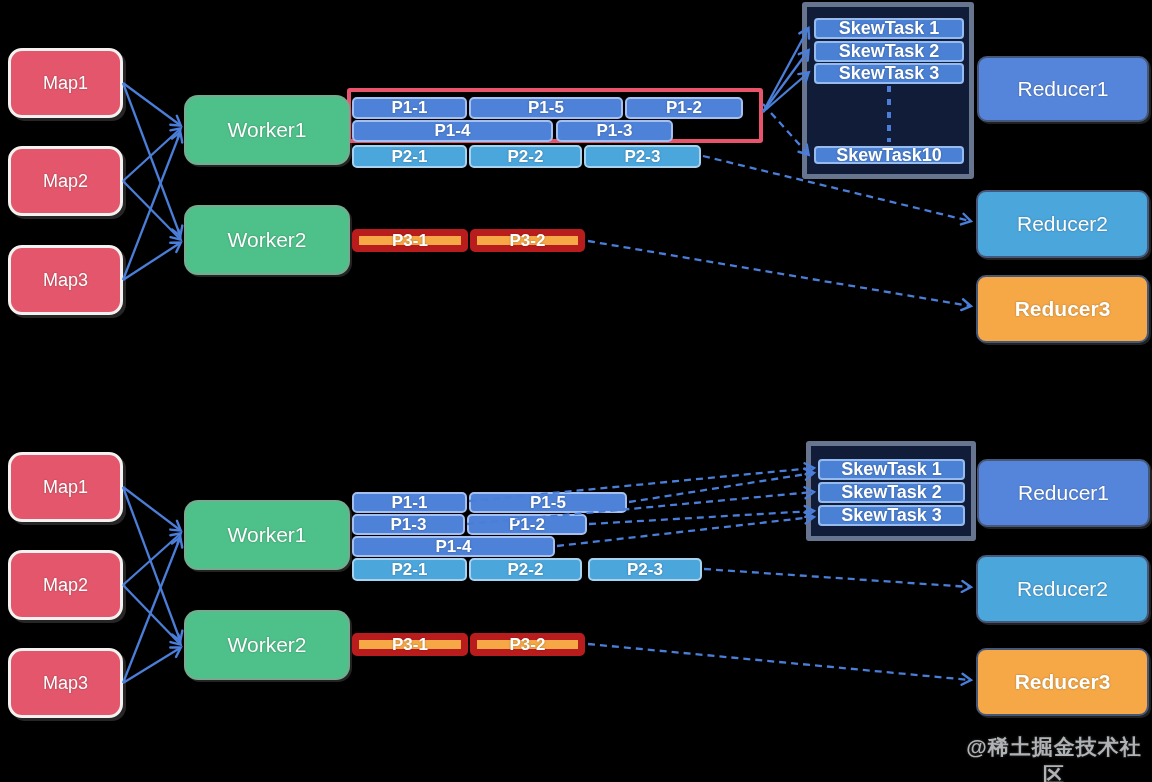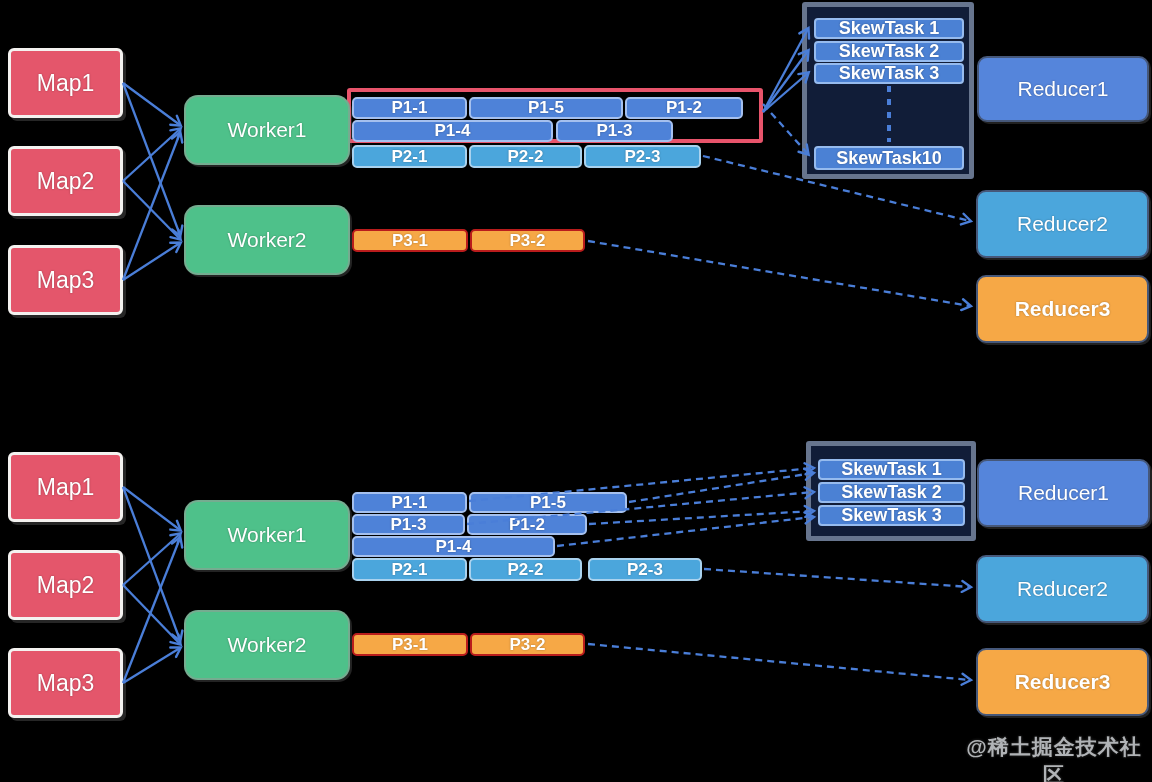--- a/index.html
+++ b/index.html
@@ -4,31 +4,31 @@
 <style>
   html,body{margin:0;padding:0;background:#000;}
   *{box-sizing:border-box;}
   .stage{
     position:relative;width:1152px;height:782px;background:#000;overflow:hidden;
     font-family:"Liberation Sans","DejaVu Sans",sans-serif;
   }
   .node{position:absolute;display:flex;align-items:center;justify-content:center;
     color:#fff;text-shadow:0 0 2px rgba(0,0,0,.35);}
   .map{
-    background:var(--c-map,#E4566B);border:3px solid #f4f2f0;border-radius:6px;
-    font-size:23px;box-shadow:3px 3px 0 rgba(210,210,210,.18);align-items:center;
+    background:var(--c-map,#E4566B);border:3px solid #f4f2f0;border-radius:14px;
+    font-size:18px;box-shadow:3px 3px 0 rgba(210,210,210,.18);align-items:center;
   }
   .worker{
     background:var(--c-worker,#4EC18A);border:2px solid rgba(150,155,150,.55);border-radius:14px;
     font-size:21px;box-shadow:2px 2px 0 rgba(140,140,140,.25);
   }
   .bar{font-size:17px;font-weight:bold;border-radius:5px;}
   .p1{background:var(--c-p1,#4E82D8);border:2px solid #a5c0ee;}
   .p2{background:var(--c-p2,#4BA6DC);border:2px solid #a9d2ee;}
-  .p3{background:var(--c-p3,#F6A846);border:2px solid #b91c1c;}
+  .p3{background:var(--c-p3,#F6A846);border:7px solid #b91c1c;}
   .skewbar{
     background:var(--c-skewtask,#4B81D4);border:2px solid #96bbee;border-radius:4px;
     font-size:18px;font-weight:bold;
   }
   .reducer{border-radius:10px;font-size:21px;border:2px solid #46587a;box-shadow:2px 2px 0 rgba(130,130,130,.25);}
   .r1{background:var(--c-reducer1,#5585DB);}
   .r2{background:var(--c-reducer2,#4BA6DC);}
   .r3{background:var(--c-reducer3,#F6A846);font-weight:bold;}
   .groupbox{
     position:absolute;border:5px solid #67758e;border-radius:3px;
@@ -143,21 +143,21 @@
   <div class="groupbox lvl1" style="left:802px;top:2px;width:172px;height:177px;"></div>
   <div class="node skewbar lvl3" style="left:814px;top:18px;width:150px;height:21px;">
       <span>SkewTask 1</span>
     </div>
   <div class="node skewbar lvl3" style="left:814px;top:41px;width:150px;height:21px;">
       <span>SkewTask 2</span>
     </div>
   <div class="node skewbar lvl3" style="left:814px;top:63px;width:150px;height:21px;">
       <span>SkewTask 3</span>
     </div>
-  <div class="node skewbar lvl3" style="left:814px;top:146px;width:150px;height:24px;">
+  <div class="node skewbar lvl3" style="left:814px;top:146px;width:150px;height:18px;">
       <span>SkewTask10</span>
     </div>
 
   <div class="node reducer r1 lvl2" style="left:977px;top:56px;width:172px;height:66px;">
       <span>Reducer1</span>
     </div>
   <div class="node reducer r2 lvl2" style="left:976px;top:190px;width:173px;height:68px;">
       <span>Reducer2</span>
     </div>
   <div class="node reducer r3 lvl2" style="left:976px;top:275px;width:173px;height:68px;">

